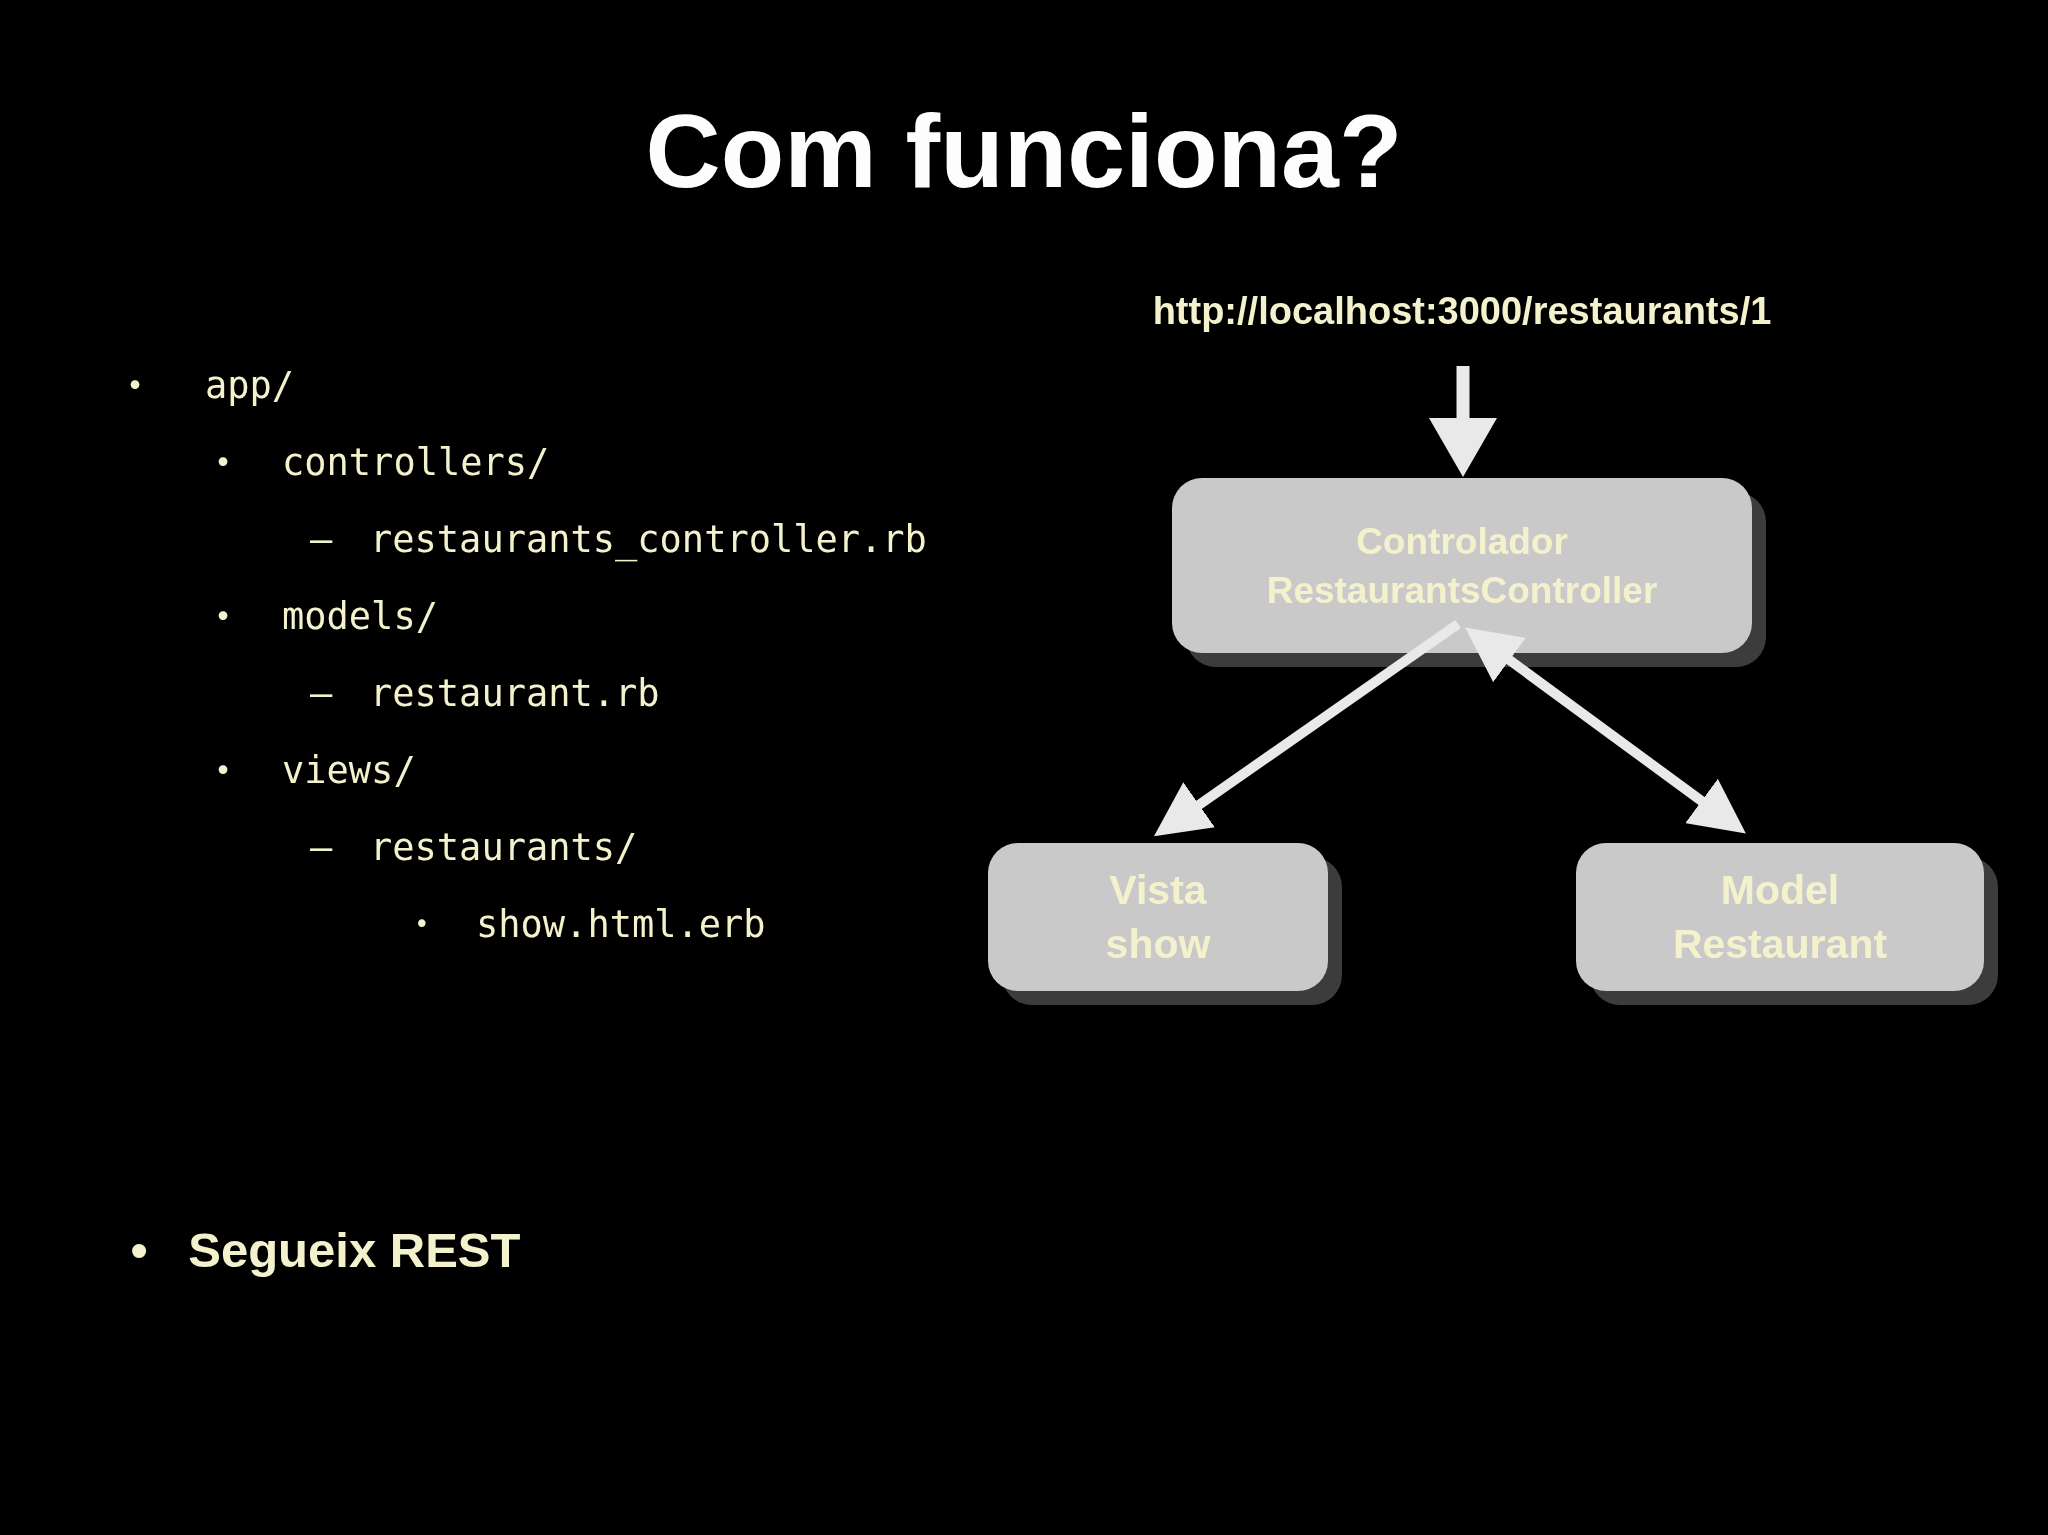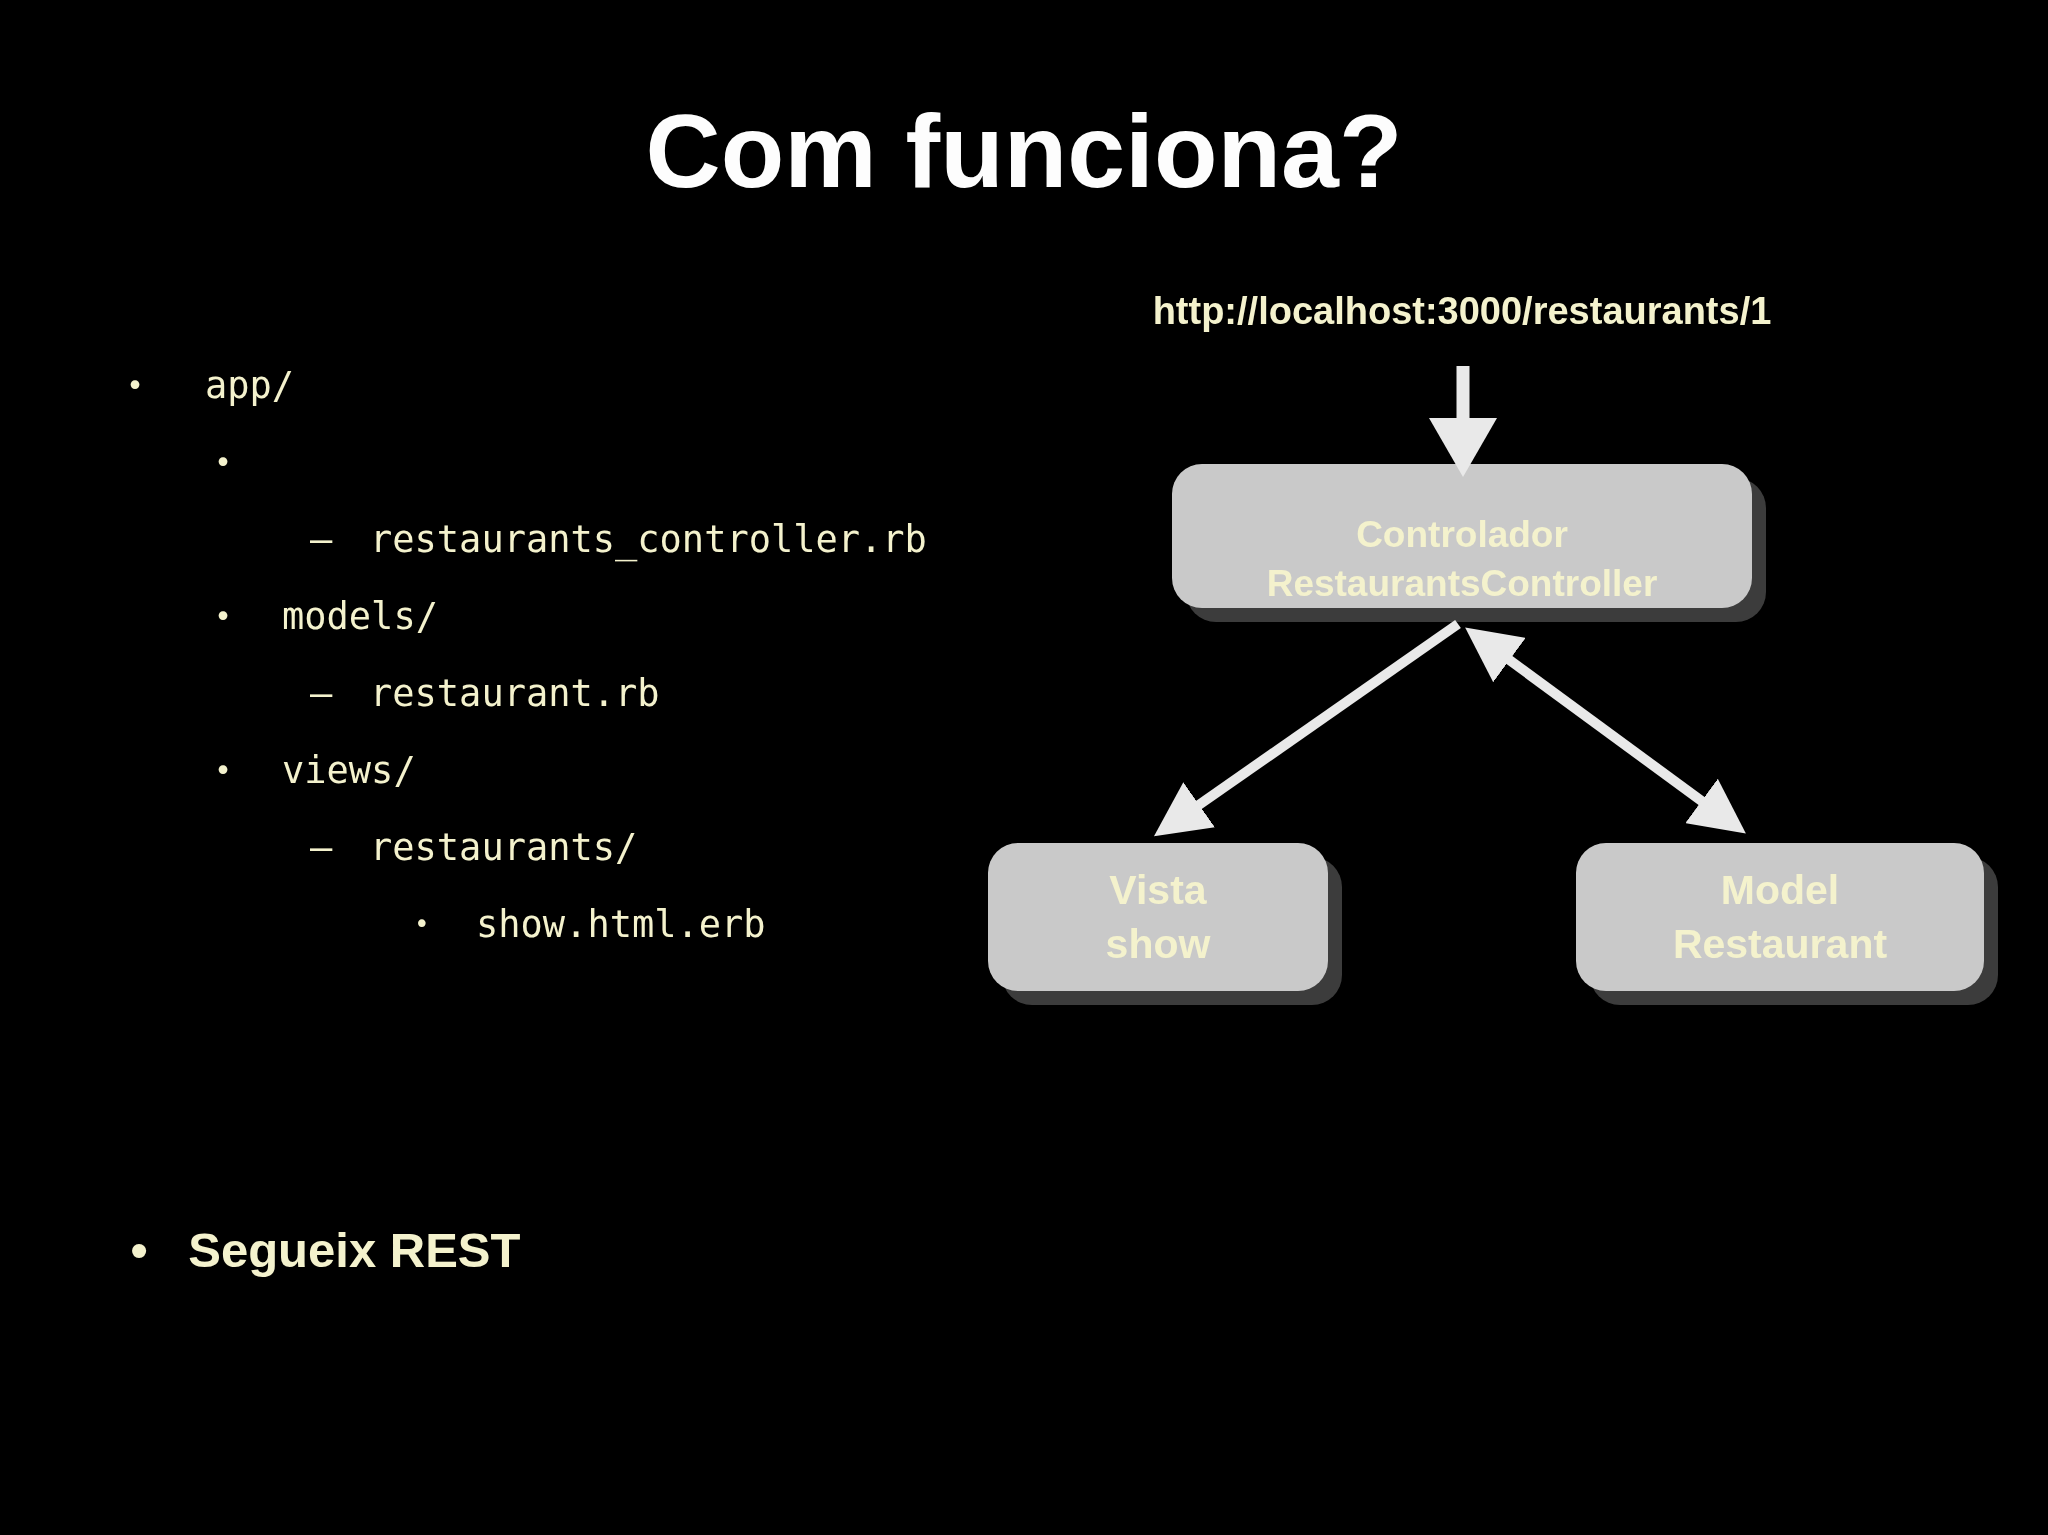--- a/index.html
+++ b/index.html
@@ -41,21 +41,21 @@
     color:var(--cream,#f4f2cd);white-space:nowrap;
   }
   .node{
     position:absolute;
     background:var(--boxfill,#c9c9c9);
     border-radius:30px;
     box-shadow:14px 14px 0 var(--boxshadow,#3c3c3c);
     display:flex;flex-direction:column;align-items:center;justify-content:center;
     color:var(--cream,#f4f2cd);font-weight:700;text-align:center;
   }
-  .node-controller{left:1172px;top:464px;width:580px;height:144px;font-size:37px;line-height:49px;justify-content:flex-end;}
+  .node-controller{left:1172px;top:478px;width:580px;height:175px;font-size:37px;line-height:49px;}
   .node-vista{left:988px;top:843px;width:340px;height:148px;font-size:41px;line-height:54px;}
   .node-model{left:1576px;top:843px;width:408px;height:148px;font-size:41px;line-height:54px;}
   .arrows{position:absolute;left:0;top:0;width:2048px;height:1535px;pointer-events:none;}
   .arrows .shaft{stroke:var(--arrow,#e9e9e9);fill:none;}
   .arrows .head,#ah path{fill:var(--arrow,#e9e9e9);}
   
   .bottom-bullet{
     position:absolute;left:130px;top:1222px;
     display:flex;align-items:center;gap:40px;
     color:var(--cream,#f4f2cd);
@@ -70,20 +70,21 @@
 
   <h1 class="title">Com funciona?</h1>
 
   <div class="file-tree" id="file-tree">
       <div class="ft-row lv1">
         <span class="ft-bullet">•</span>
         <span class="ft-label">app/</span>
       </div>
       <div class="ft-row lv2">
         <span class="ft-bullet">•</span>
+        <span class="ft-label">controllers/</span>
       </div>
       <div class="ft-row lv3">
         <span class="ft-bullet">–</span>
         <span class="ft-label">restaurants_controller.rb</span>
       </div>
       <div class="ft-row lv2">
         <span class="ft-bullet">•</span>
         <span class="ft-label">models/</span>
       </div>
       <div class="ft-row lv3">

